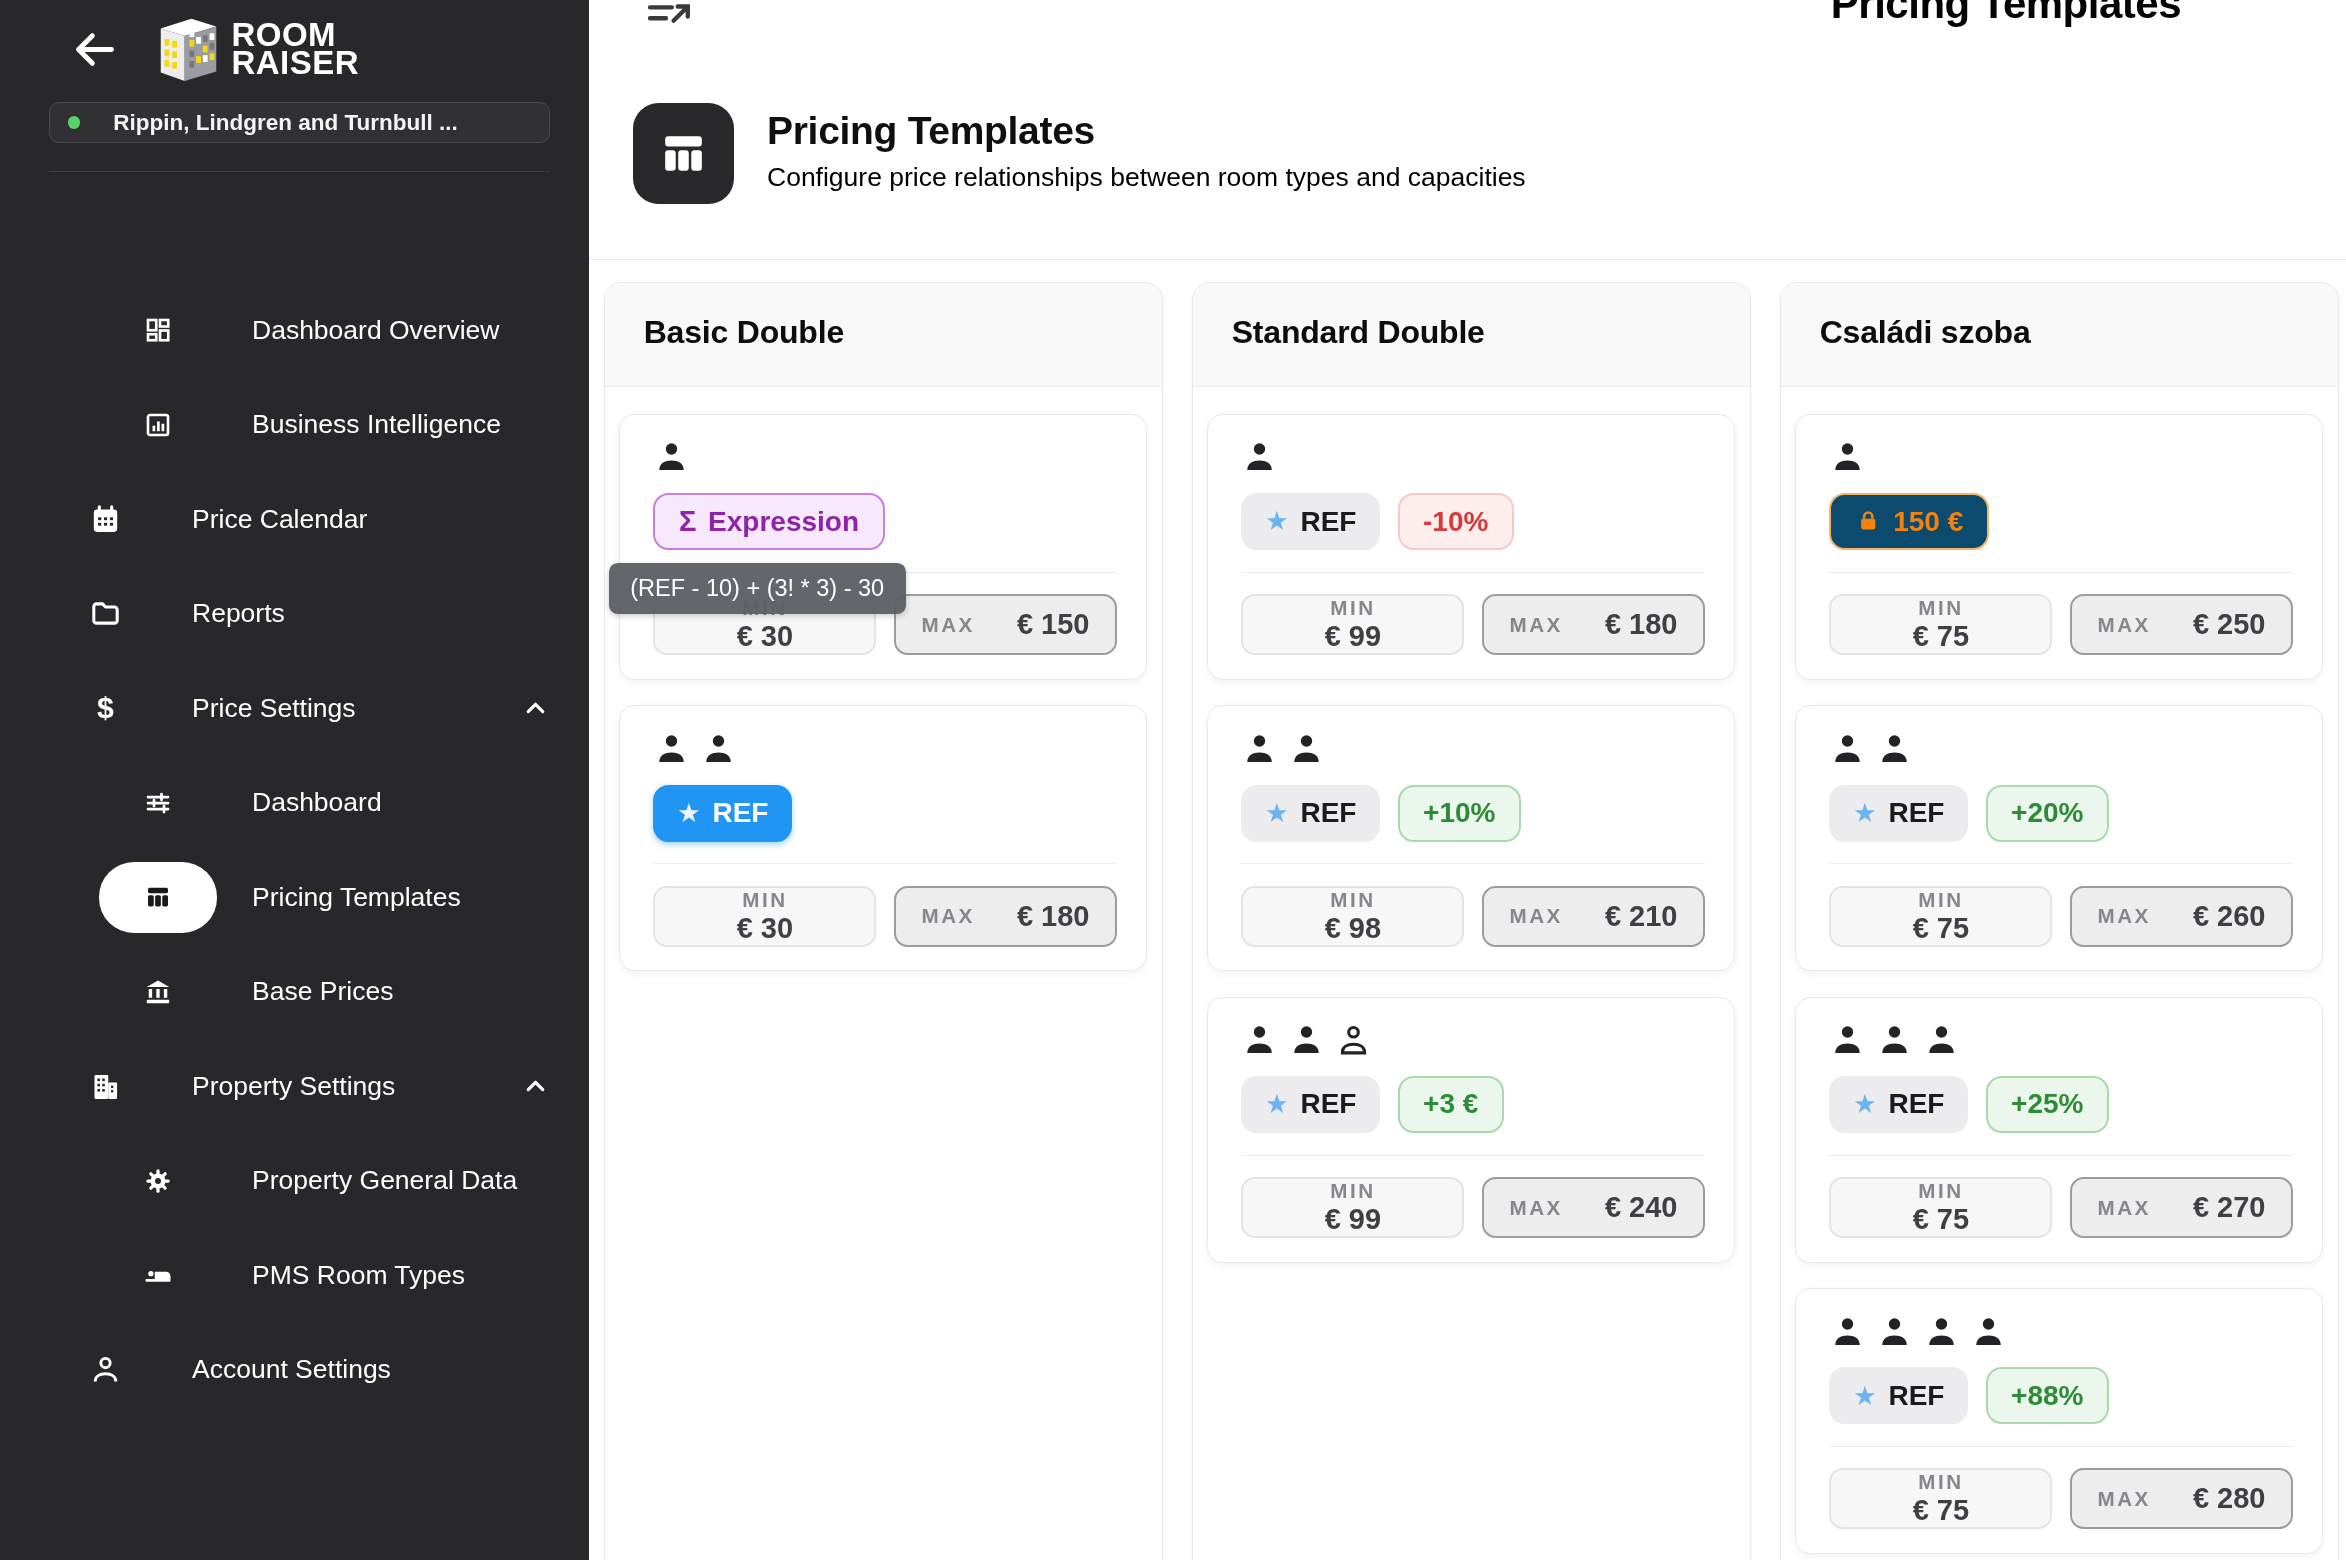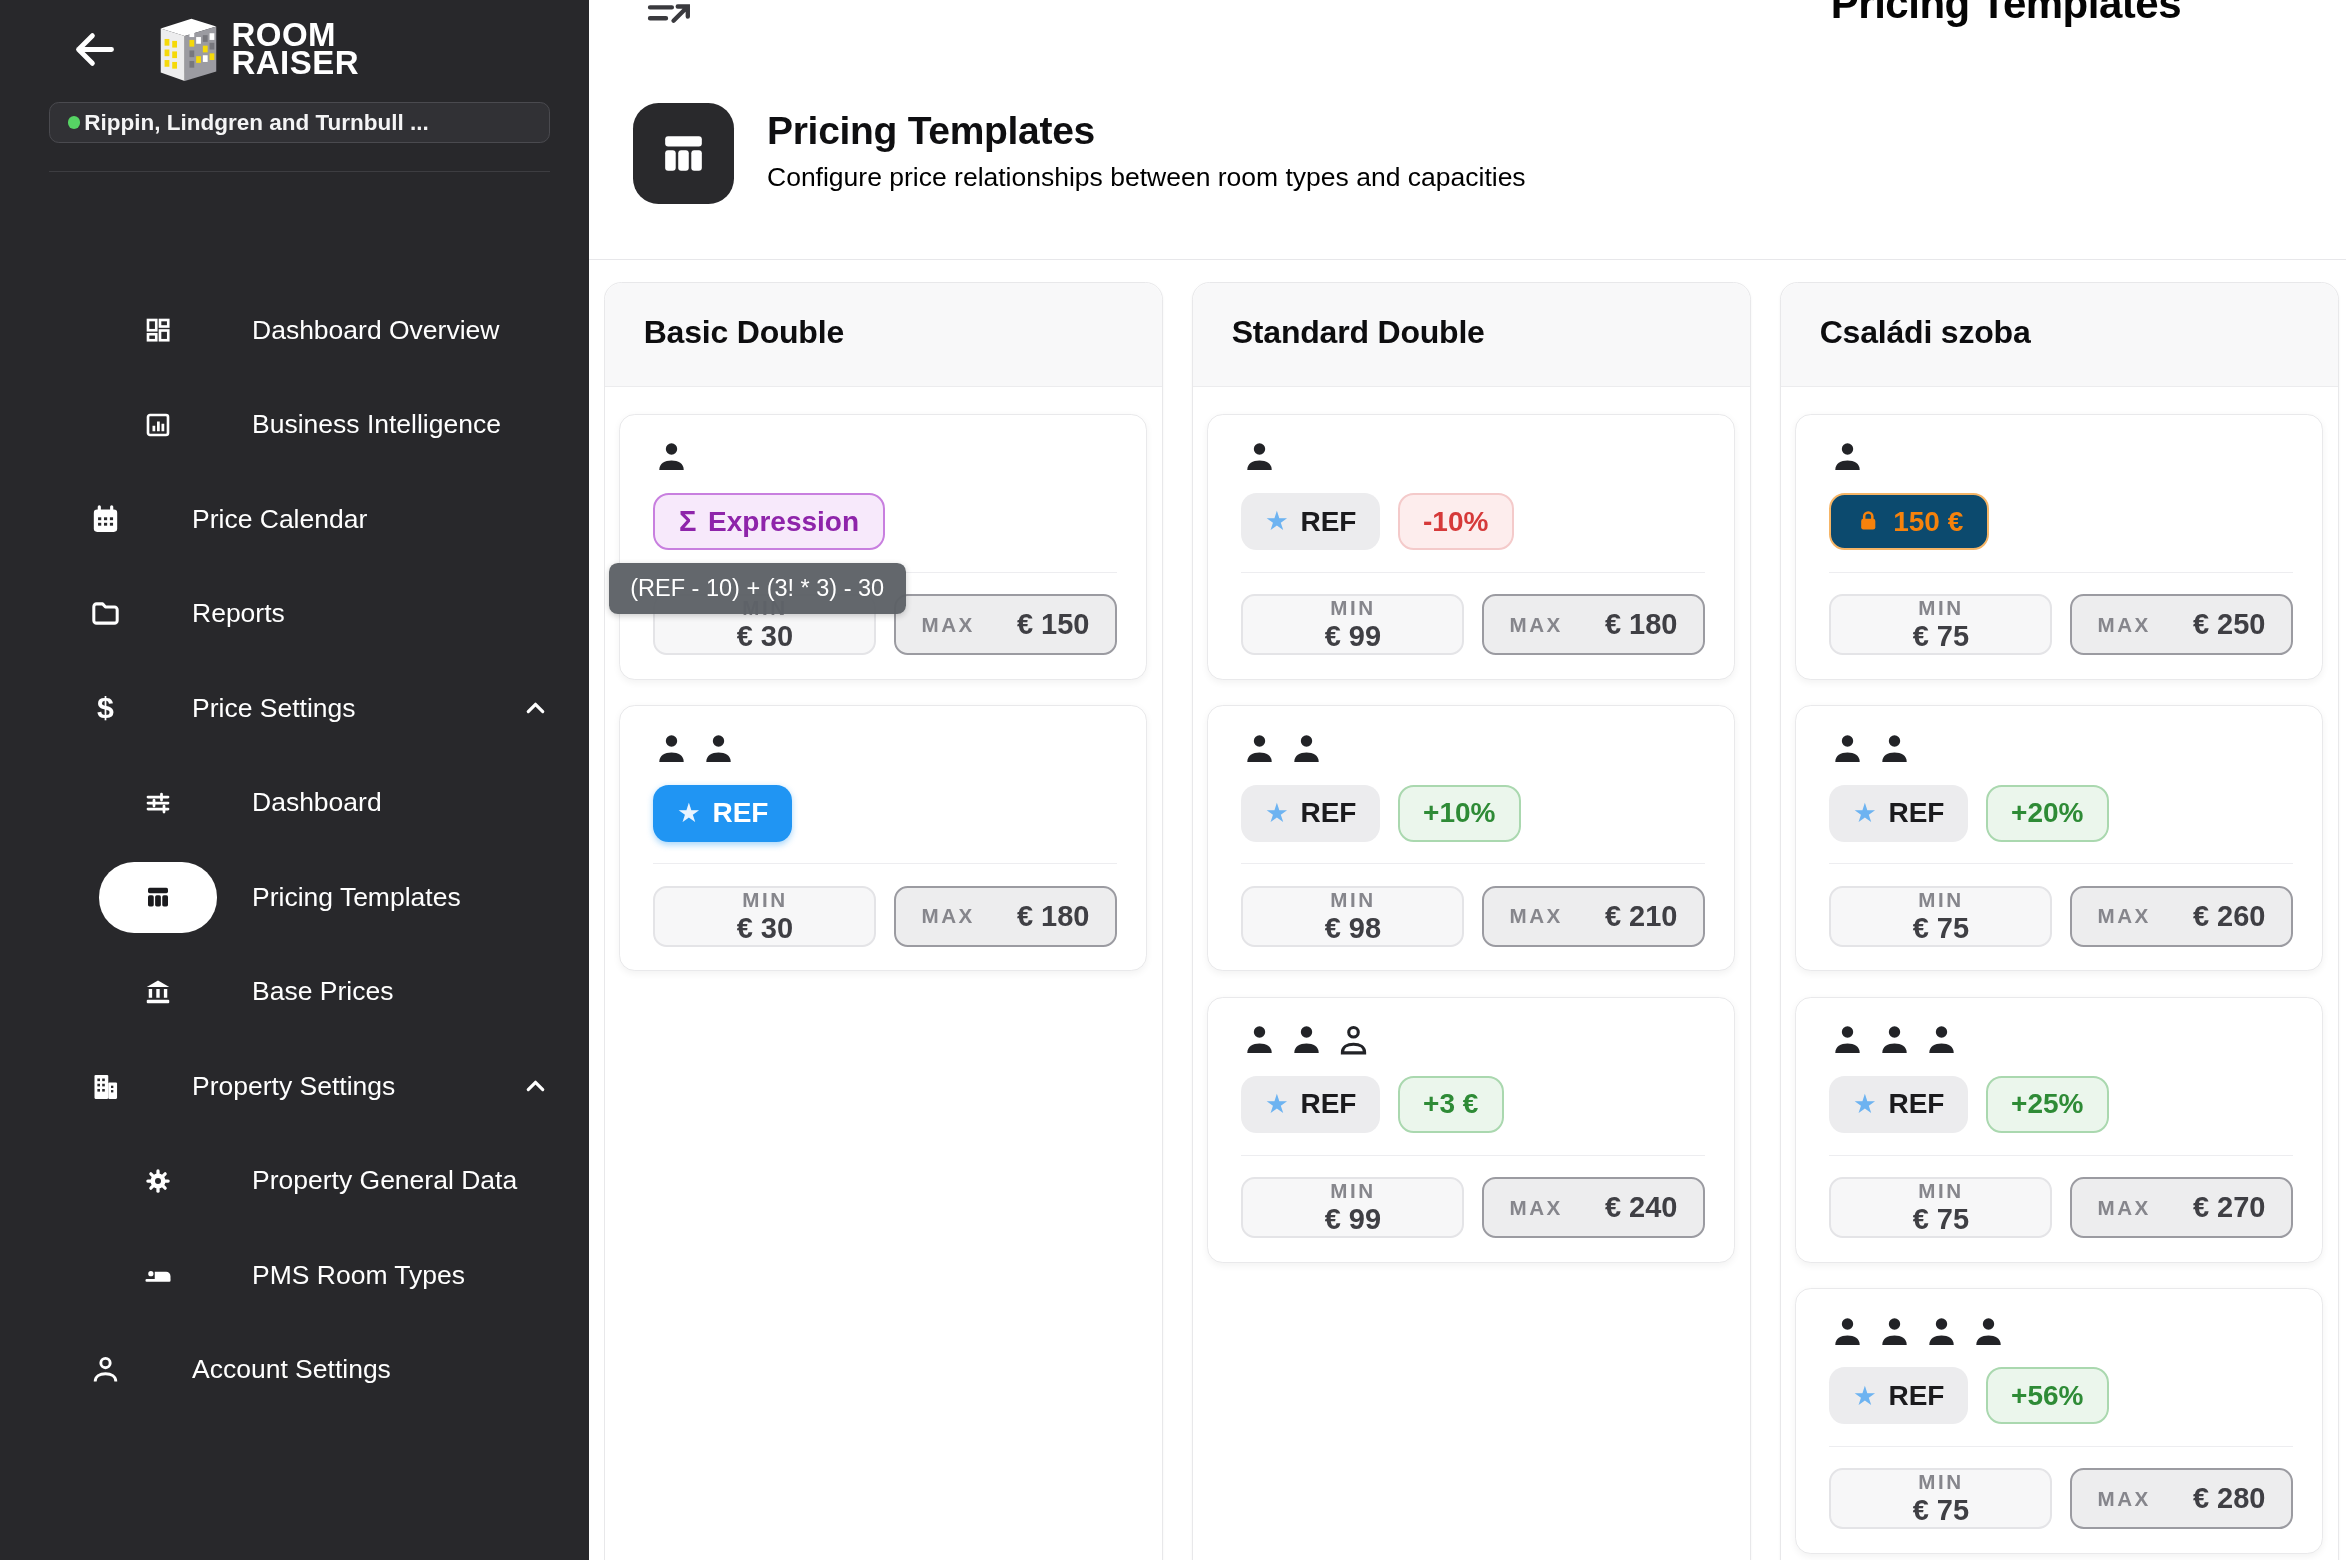--- a/index.html
+++ b/index.html
@@ -10,21 +10,21 @@
   
   .sidebar { width:589px; flex:0 0 589px; background:#28282b; color:#fff; padding:13.7px 39px 0 49px; position:relative; }
   .sidebar-top { display:flex; align-items:center; }
   .back-btn { width:55px; height:55px; margin-left:17.6px; border:none; background:transparent; color:#fff; cursor:pointer; display:flex; align-items:center; justify-content:center; }
   .back-btn svg { width:51px; height:51px; }
   .logo-wrap { display:flex; align-items:center; margin-left:33px; }
   .logo-wrap svg.bldg { width:67px; height:71px; }
   .logo-text { margin-left:9.8px; font-weight:bold; font-size:33px; line-height:28px; letter-spacing:0.5px; color:#fff; }
   .property-selector { margin-top:17.6px; height:41px; background:#313135; border:1.5px solid #4a4a4f; border-radius:9.8px; display:flex; align-items:center; padding:0 17.6px; cursor:pointer; }
   .status-dot { width:12.7px; height:12.7px; border-radius:50%; background:#56d364; flex:0 0 12.7px; }
-  .property-name { margin-left:4px; font-size:22.5px; font-weight:bold; color:#f4f4f5; white-space:nowrap; overflow:hidden; }
+  .property-name { margin-left:33px; font-size:22.5px; font-weight:bold; color:#f4f4f5; white-space:nowrap; overflow:hidden; }
   .side-divider { margin-top:27.4px; border-bottom:1.5px solid #3d3d41; }
   .side-nav { margin-top:123px; }
   .nav-item { display:flex; align-items:center; min-height:71px; margin-bottom:23.5px; cursor:pointer; }
   .icon-wrap { display:flex; align-items:center; justify-content:center; color:#fff; }
   .parent-iw { width:35px; margin-left:39px; }
   .parent-iw svg { width:33px; height:33px; }
   .child-iw { width:118px; height:71px; margin-left:50px; border-radius:35px; }
   .child-iw svg { width:30px; height:30px; }
   .child-iw.pill { background:#ffffff; color:#1a1a1d; }
   .nav-item .nav-label { font-size:26.5px; line-height:35px; color:#fff; font-weight:400; }
@@ -606,21 +606,21 @@
                     <circle cx="12" cy="7.1" r="3.7"></circle>
                     <path d="M4.1 20.5c0-3.9 3.5-5.9 7.9-5.9s7.9 2 7.9 5.9v0.3H4.1Z"></path>
                   </svg></span>
               </div>
               <div class="badges">
                 <span class="badge b-ref">
                   <span class="star">★</span>
                   <span class="badge-label">REF</span>
                 </span>
                 <span class="badge b-positive">
-                  <span class="badge-label">+56%</span>
+                  <span class="badge-label">+88%</span>
                 </span>
               </div>
               <div class="card-divider"></div>
               <div class="minmax">
                 <div class="price-input min">
                   <span class="pi-label">MIN</span>
                   <span class="pi-value">€ 75</span>
                 </div>
                 <div class="price-input max">
                   <span class="pi-label">MAX</span>

